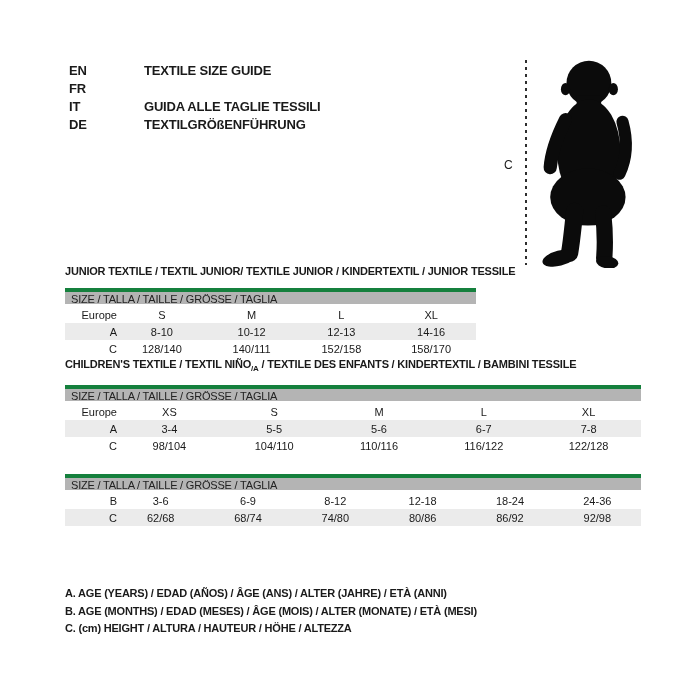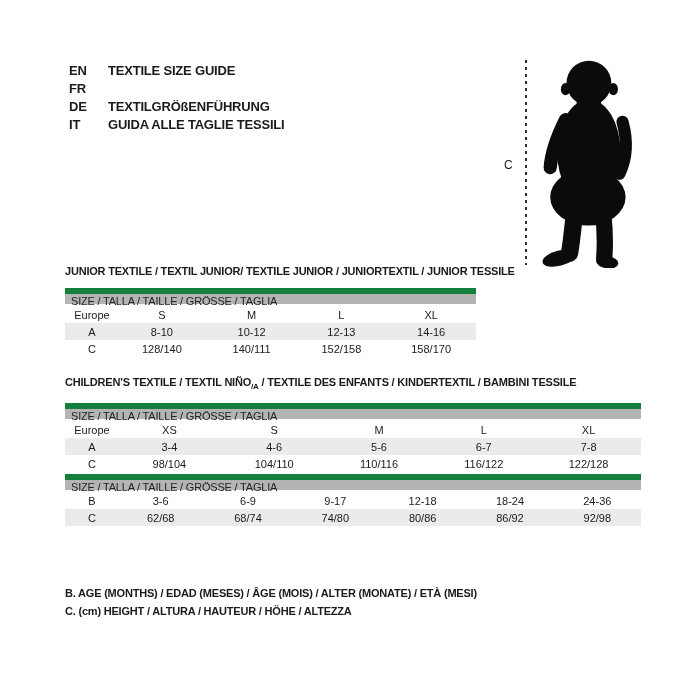--- a/index.html
+++ b/index.html
@@ -7,72 +7,72 @@
   .page {
     position:relative;
     width:700px; height:700px;
     background:#fff;
     font-family:"Liberation Sans", sans-serif;
     color:#1a1a1a;
     overflow:hidden;
   }
   
   .lang-block { position:absolute; top:62px; left:69px; }
-  .lang-row { display:flex; font-weight:bold; font-size:13px; line-height:18px; letter-spacing:-0.2px; }
+  .lang-row { display:flex; font-weight:bold; font-size:13px; line-height:18px; letter-spacing:-0.2px;gap:36px; }
   .lang-code { width:39px; }
   
   .figure { position:absolute; top:50px; left:498px; width:170px; height:225px; }
   .height-line {
     position:absolute; left:27px; top:10px; width:2px; height:205px;
     background:repeating-linear-gradient(to bottom, #2e2e2e 0 3px, transparent 3px 7px);
   }
   .height-label { position:absolute; left:6px; top:108px; font-size:12px; }
   .figure svg { position:absolute; left:40px; top:8px; }
   
   .tbl-section { position:absolute; left:65px; }
   #sec0 { top:263px; width:411px; }
-  #sec1 { top:374px; width:576px; }
+  #sec1 { top:356px; width:576px; }
   #sec2 { top:474px; width:576px; }
   .table-title { font-weight:bold; font-size:11px; line-height:17px; letter-spacing:-0.2px; white-space:nowrap; margin-bottom:8px; }
   .table-title .sub { font-size:8px; vertical-align:sub; }
   .size-bar {
     background:var(--bar,#b4b4b4);
-    border-top:6px solid #15803d;
+    border-top:4px solid #15803d;
     height:16px; line-height:15px;
     font-size:11px; padding-left:6px;
     color:#222; margin-bottom:2px;
     letter-spacing:-0.2px;
   }
   table { width:100%; border-collapse:collapse; table-layout:fixed; font-size:11px; }
   td { height:17px; text-align:center; padding:0; font-weight:normal; }
-  td.row-label { width:52px; text-align:center; padding-left:2px; }
+  td.row-label { width:52px; text-align:right; padding-left:2px; }
   tr.shaded { background:var(--shade,#ebebeb); }
   
   .legend { position:absolute; left:65px; top:585px; font-weight:bold; font-size:11px; line-height:17.5px; letter-spacing:-0.2px; white-space:nowrap; }
 </style>
 </head>
 <body>
 
 <div class="page">
 
   <div class="lang-block">
     <div class="lang-row">
       <span class="lang-code">EN</span>
       <span class="lang-label">TEXTILE SIZE GUIDE</span>
     </div>
     <div class="lang-row">
       <span class="lang-code">FR</span>
     </div>
     <div class="lang-row">
+      <span class="lang-code">IT</span>
+      <span class="lang-label">GUIDA ALLE TAGLIE TESSILI</span>
+    </div>
+    <div class="lang-row">
       <span class="lang-code">DE</span>
       <span class="lang-label">TEXTILGRÖßENFÜHRUNG</span>
-    </div>
-    <div class="lang-row">
-      <span class="lang-code">IT</span>
-      <span class="lang-label">GUIDA ALLE TAGLIE TESSILI</span>
     </div>
   </div>
 
   <div class="figure">
     <span class="height-label">C</span>
     <div class="height-line"></div>
     <svg viewBox="0 0 110 205" width="112" height="210" aria-hidden="true">
       <g fill="#0b0b0b">
         <circle cx="50" cy="24" r="22"></circle>
         <ellipse cx="27" cy="30" rx="4.5" ry="6"></ellipse>
@@ -84,21 +84,21 @@
         <path d="M83,62 C88,80 87,98 80,113" stroke="#0b0b0b" stroke-width="12" stroke-linecap="round" fill="none"></path>
         <path d="M36,150 C34,168 33,180 31,191" stroke="#0b0b0b" stroke-width="17" stroke-linecap="round" fill="none"></path>
         <path d="M64,152 C66,170 66,184 65,196" stroke="#0b0b0b" stroke-width="16" stroke-linecap="round" fill="none"></path>
         <ellipse cx="21" cy="196" rx="17" ry="7.5" transform="rotate(-14 21 196)"></ellipse>
         <ellipse cx="68" cy="200" rx="11" ry="6" transform="rotate(8 68 200)"></ellipse>
       </g>
     </svg>
   </div>
 
   <section class="tbl-section" id="sec0">
-    <div class="table-title"><span>JUNIOR TEXTILE / TEXTIL JUNIOR/ TEXTILE JUNIOR / JUNIORTEXTIL / JUNIOR TESSILE</span></div>
+    <div class="table-title"><span>JUNIOR TEXTILE / TEXTIL JUNIOR/ TEXTILE JUNIOR / KINDERTEXTIL / JUNIOR TESSILE</span></div>
     <div class="size-bar">SIZE / TALLA / TAILLE / GRÖSSE / TAGLIA</div>
     <table>
         <tbody>
           <tr>
             <td class="row-label">Europe</td>
             <td>S</td>
             <td>M</td>
             <td>L</td>
             <td>XL</td>
           </tr>
@@ -129,21 +129,21 @@
             <td class="row-label">Europe</td>
             <td>XS</td>
             <td>S</td>
             <td>M</td>
             <td>L</td>
             <td>XL</td>
           </tr>
           <tr class="shaded">
             <td class="row-label">A</td>
             <td>3-4</td>
-            <td>4-6</td>
+            <td>5-5</td>
             <td>5-6</td>
             <td>6-7</td>
             <td>7-8</td>
           </tr>
           <tr>
             <td class="row-label">C</td>
             <td>98/104</td>
             <td>104/110</td>
             <td>110/116</td>
             <td>116/122</td>
@@ -154,36 +154,37 @@
   </section>
 
   <section class="tbl-section" id="sec2">
     <div class="size-bar">SIZE / TALLA / TAILLE / GRÖSSE / TAGLIA</div>
     <table>
         <tbody>
           <tr>
             <td class="row-label">B</td>
             <td>3-6</td>
             <td>6-9</td>
-            <td>9-17</td>
+            <td>8-12</td>
             <td>12-18</td>
             <td>18-24</td>
             <td>24-36</td>
           </tr>
           <tr class="shaded">
             <td class="row-label">C</td>
             <td>62/68</td>
             <td>68/74</td>
             <td>74/80</td>
             <td>80/86</td>
             <td>86/92</td>
             <td>92/98</td>
           </tr>
         </tbody>
       </table>
   </section>
 
   <div class="legend">
+    <div>A. AGE (YEARS) / EDAD (AÑOS) / ÂGE (ANS) / ALTER (JAHRE) / ETÀ (ANNI)</div>
     <div>B. AGE (MONTHS) / EDAD (MESES) / ÂGE (MOIS) / ALTER (MONATE) / ETÀ (MESI)</div>
     <div>C. (cm) HEIGHT / ALTURA / HAUTEUR / HÖHE / ALTEZZA</div>
   </div>
 
 </div>
 
 </body></html>

